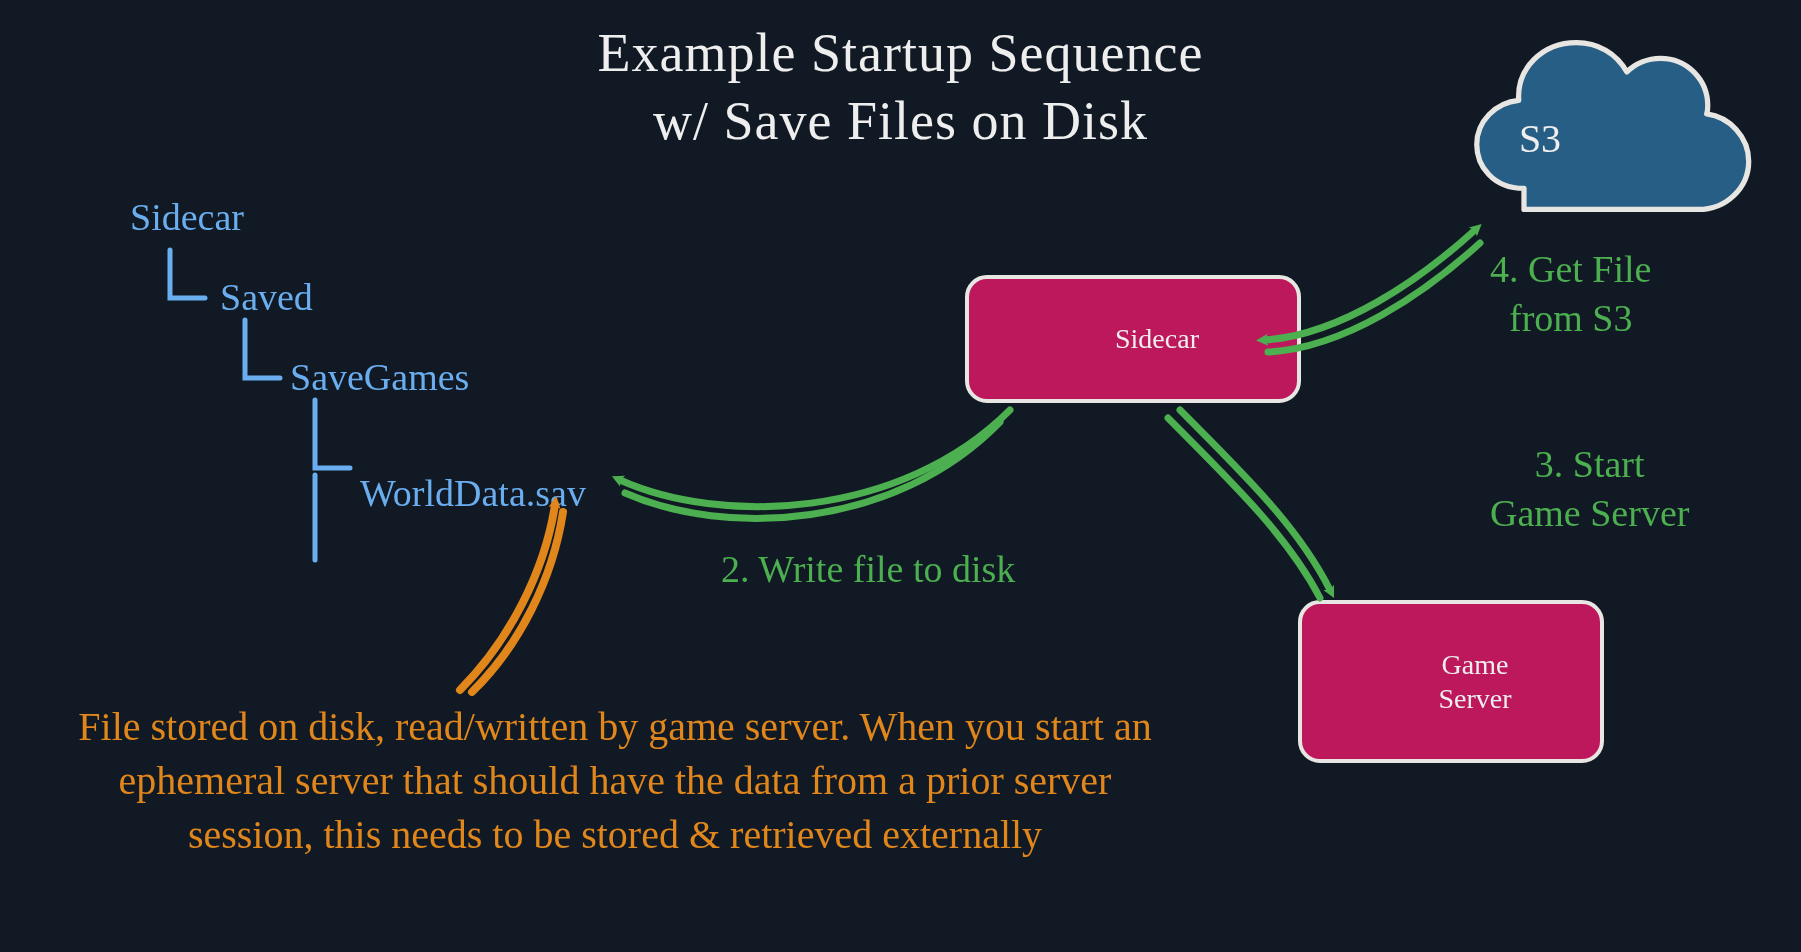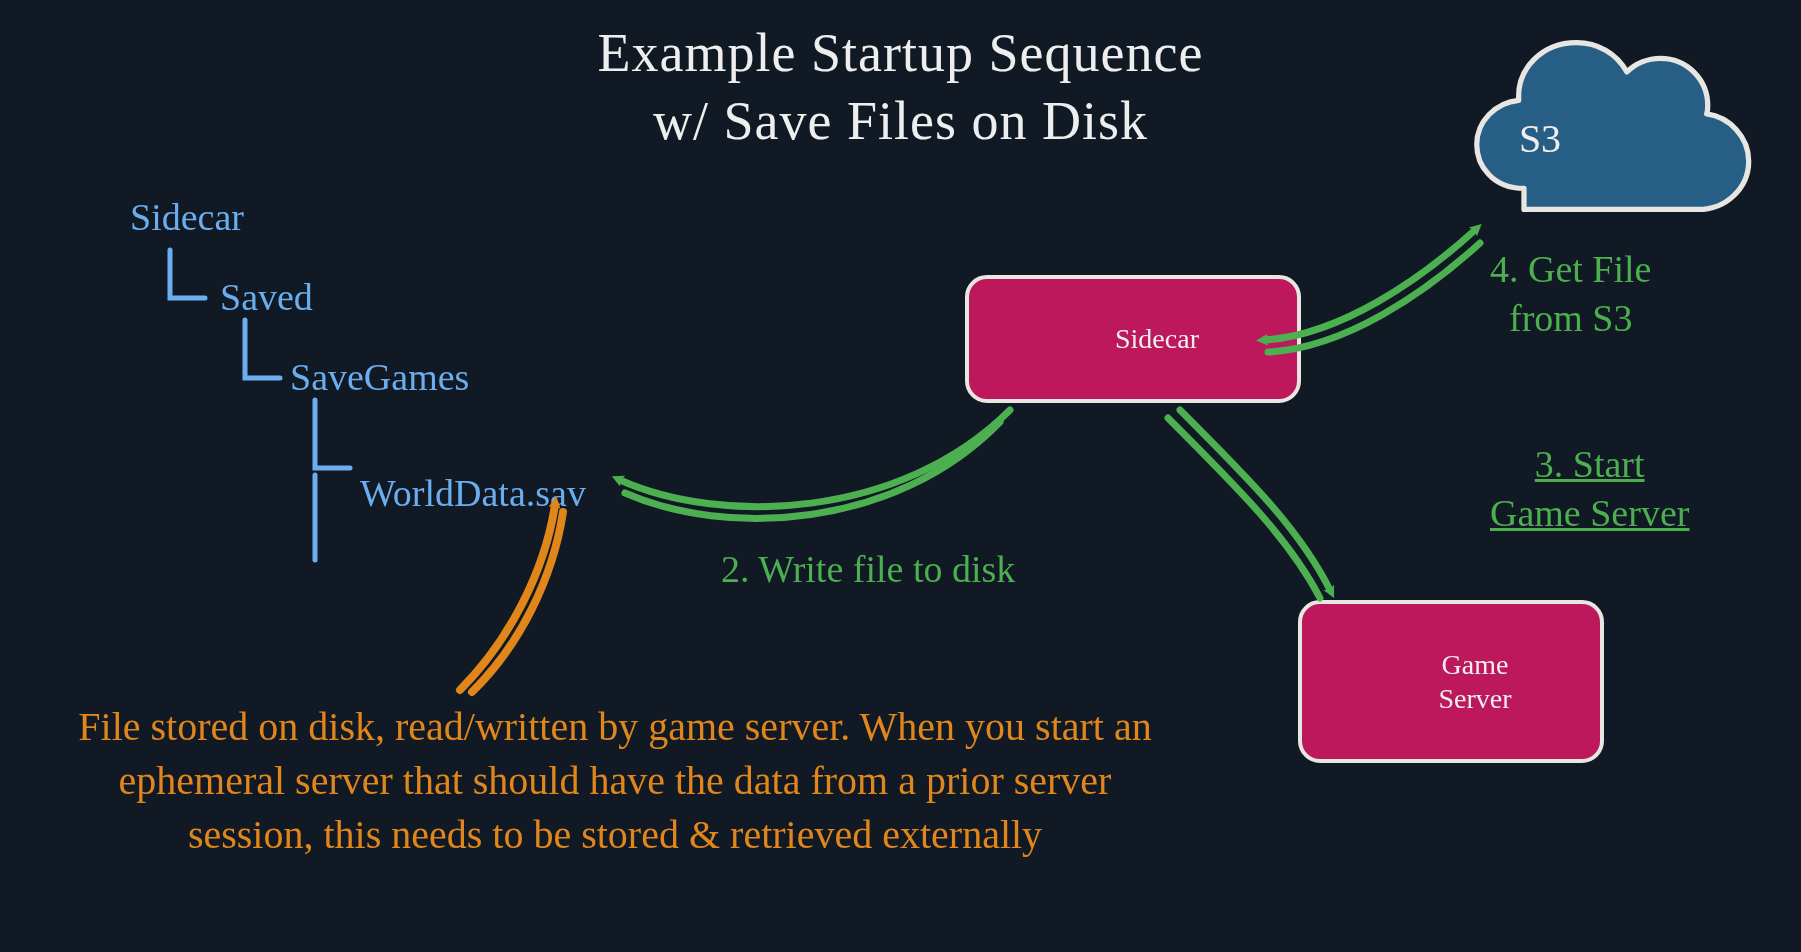--- a/index.html
+++ b/index.html
@@ -87,21 +87,21 @@
   <div class="tree" style="left:290px; top:355px;">SaveGames</div>
   <div class="tree" style="left:360px; top:471px;">WorldData.sav</div>
 
   <div class="node-box" style="left:965px; top:275px; width:280px; height:120px;">Sidecar</div>
   <div class="node-box" style="left:1265px; top:600px; width:250px; height:155px;margin-left:33px;">Game
 Server</div>
 
   <div class="step" style="left:1490px; top:245px;">4. Get File
 from S3</div>
   <div class="step" style="left:710px; top:545px;margin-left:11px;">2. Write file to disk</div>
-  <div class="step" style="left:1490px; top:440px;text-decoration:underline;">3. Start
+  <div class="step" style="left:1490px; top:440px;">3. Start
 Game Server</div>
 
   <div class="annotation" style="left:55px; top:700px;">File stored on disk, read/written by game server.
 When you start an ephemeral server that should
 have the data from a prior server session, this
 needs to be stored &amp; retrieved externally</div>
 
   <svg class="overlay" viewBox="0 0 1801 952">
     <defs>
       <marker id="ah-green" markerWidth="16" markerHeight="16" refX="3" refY="6" orient="auto" markerUnits="userSpaceOnUse">

